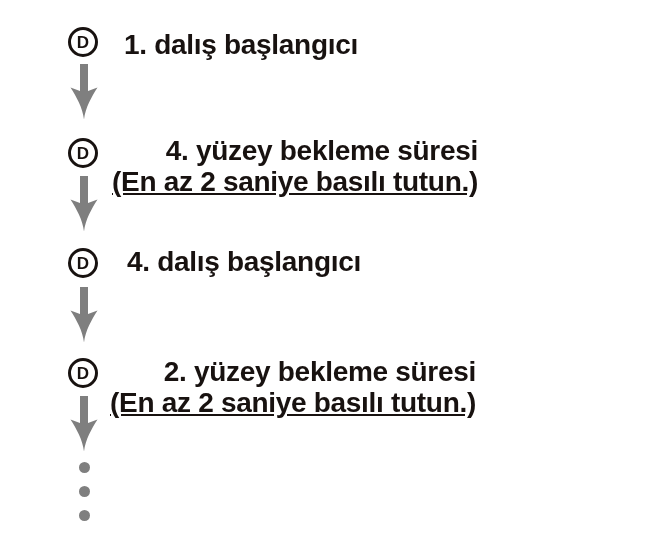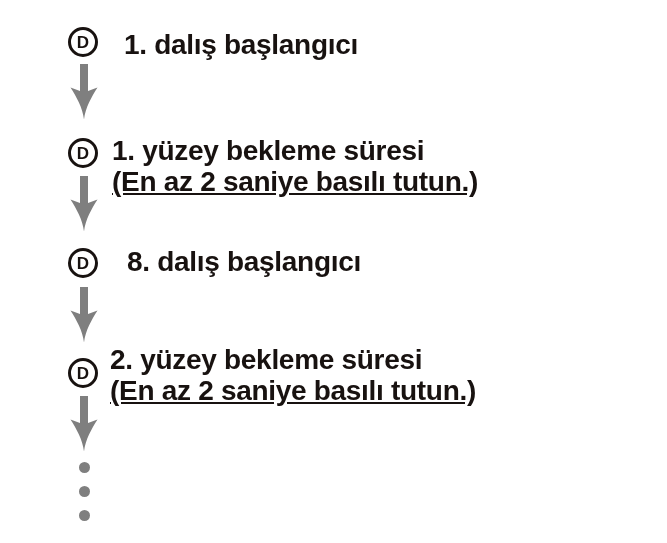--- a/index.html
+++ b/index.html
@@ -31,20 +31,21 @@
   }
   .badge span { transform: translateY(-0.5px); }
   .step-text {
     position: absolute;
     color: var(--ink);
     font-weight: 700;
     font-size: 28px;
     line-height: 31px;
     letter-spacing: -0.3px;
     white-space: nowrap;
+    text-align: right;
   }
   .step-note:empty { display: none; }
   .step-note { display: block; text-decoration: underline; }
   .arrow {
     position: absolute;
     left: 70px;
     width: 28px; height: 56px;
   }
   .arrow svg { display: block; width: 28px; height: 56px; }
   .arrow path { fill: var(--arrow); }
@@ -75,46 +76,46 @@
   <div class="arrow" style="top:64px">
     <svg viewBox="0 0 28 56" xmlns="http://www.w3.org/2000/svg">
       <path d="M10 0 H18 V27 L27.5 23.5 C21.5 33 15.5 43.5 14 55.5 C12.5 43.5 6.5 33 0.5 23.5 L10 27 Z"></path>
     </svg>
   </div>
 
   <div class="badge" style="top:138px">
     <span>D</span>
   </div>
   <div class="step-text" style="top:135px; left:112px">
-    <span>1. yüzey bekleme süresi</span>
+    <span>4. yüzey bekleme süresi</span>
     <span class="step-note">(En az 2 saniye basılı tutun.)</span>
   </div>
   <div class="arrow" style="top:176px">
     <svg viewBox="0 0 28 56" xmlns="http://www.w3.org/2000/svg">
       <path d="M10 0 H18 V27 L27.5 23.5 C21.5 33 15.5 43.5 14 55.5 C12.5 43.5 6.5 33 0.5 23.5 L10 27 Z"></path>
     </svg>
   </div>
 
   <div class="badge" style="top:248px">
     <span>D</span>
   </div>
   <div class="step-text" style="top:246px; left:127px">
-    <span>8. dalış başlangıcı</span>
+    <span>4. dalış başlangıcı</span>
     
   </div>
   <div class="arrow" style="top:287px">
     <svg viewBox="0 0 28 56" xmlns="http://www.w3.org/2000/svg">
       <path d="M10 0 H18 V27 L27.5 23.5 C21.5 33 15.5 43.5 14 55.5 C12.5 43.5 6.5 33 0.5 23.5 L10 27 Z"></path>
     </svg>
   </div>
 
   <div class="badge" style="top:358px">
     <span>D</span>
   </div>
-  <div class="step-text" style="top:344px; left:110px">
+  <div class="step-text" style="top:356px; left:110px">
     <span>2. yüzey bekleme süresi</span>
     <span class="step-note">(En az 2 saniye basılı tutun.)</span>
   </div>
   <div class="arrow" style="top:396px">
     <svg viewBox="0 0 28 56" xmlns="http://www.w3.org/2000/svg">
       <path d="M10 0 H18 V27 L27.5 23.5 C21.5 33 15.5 43.5 14 55.5 C12.5 43.5 6.5 33 0.5 23.5 L10 27 Z"></path>
     </svg>
   </div>
 
   <div class="dots">

